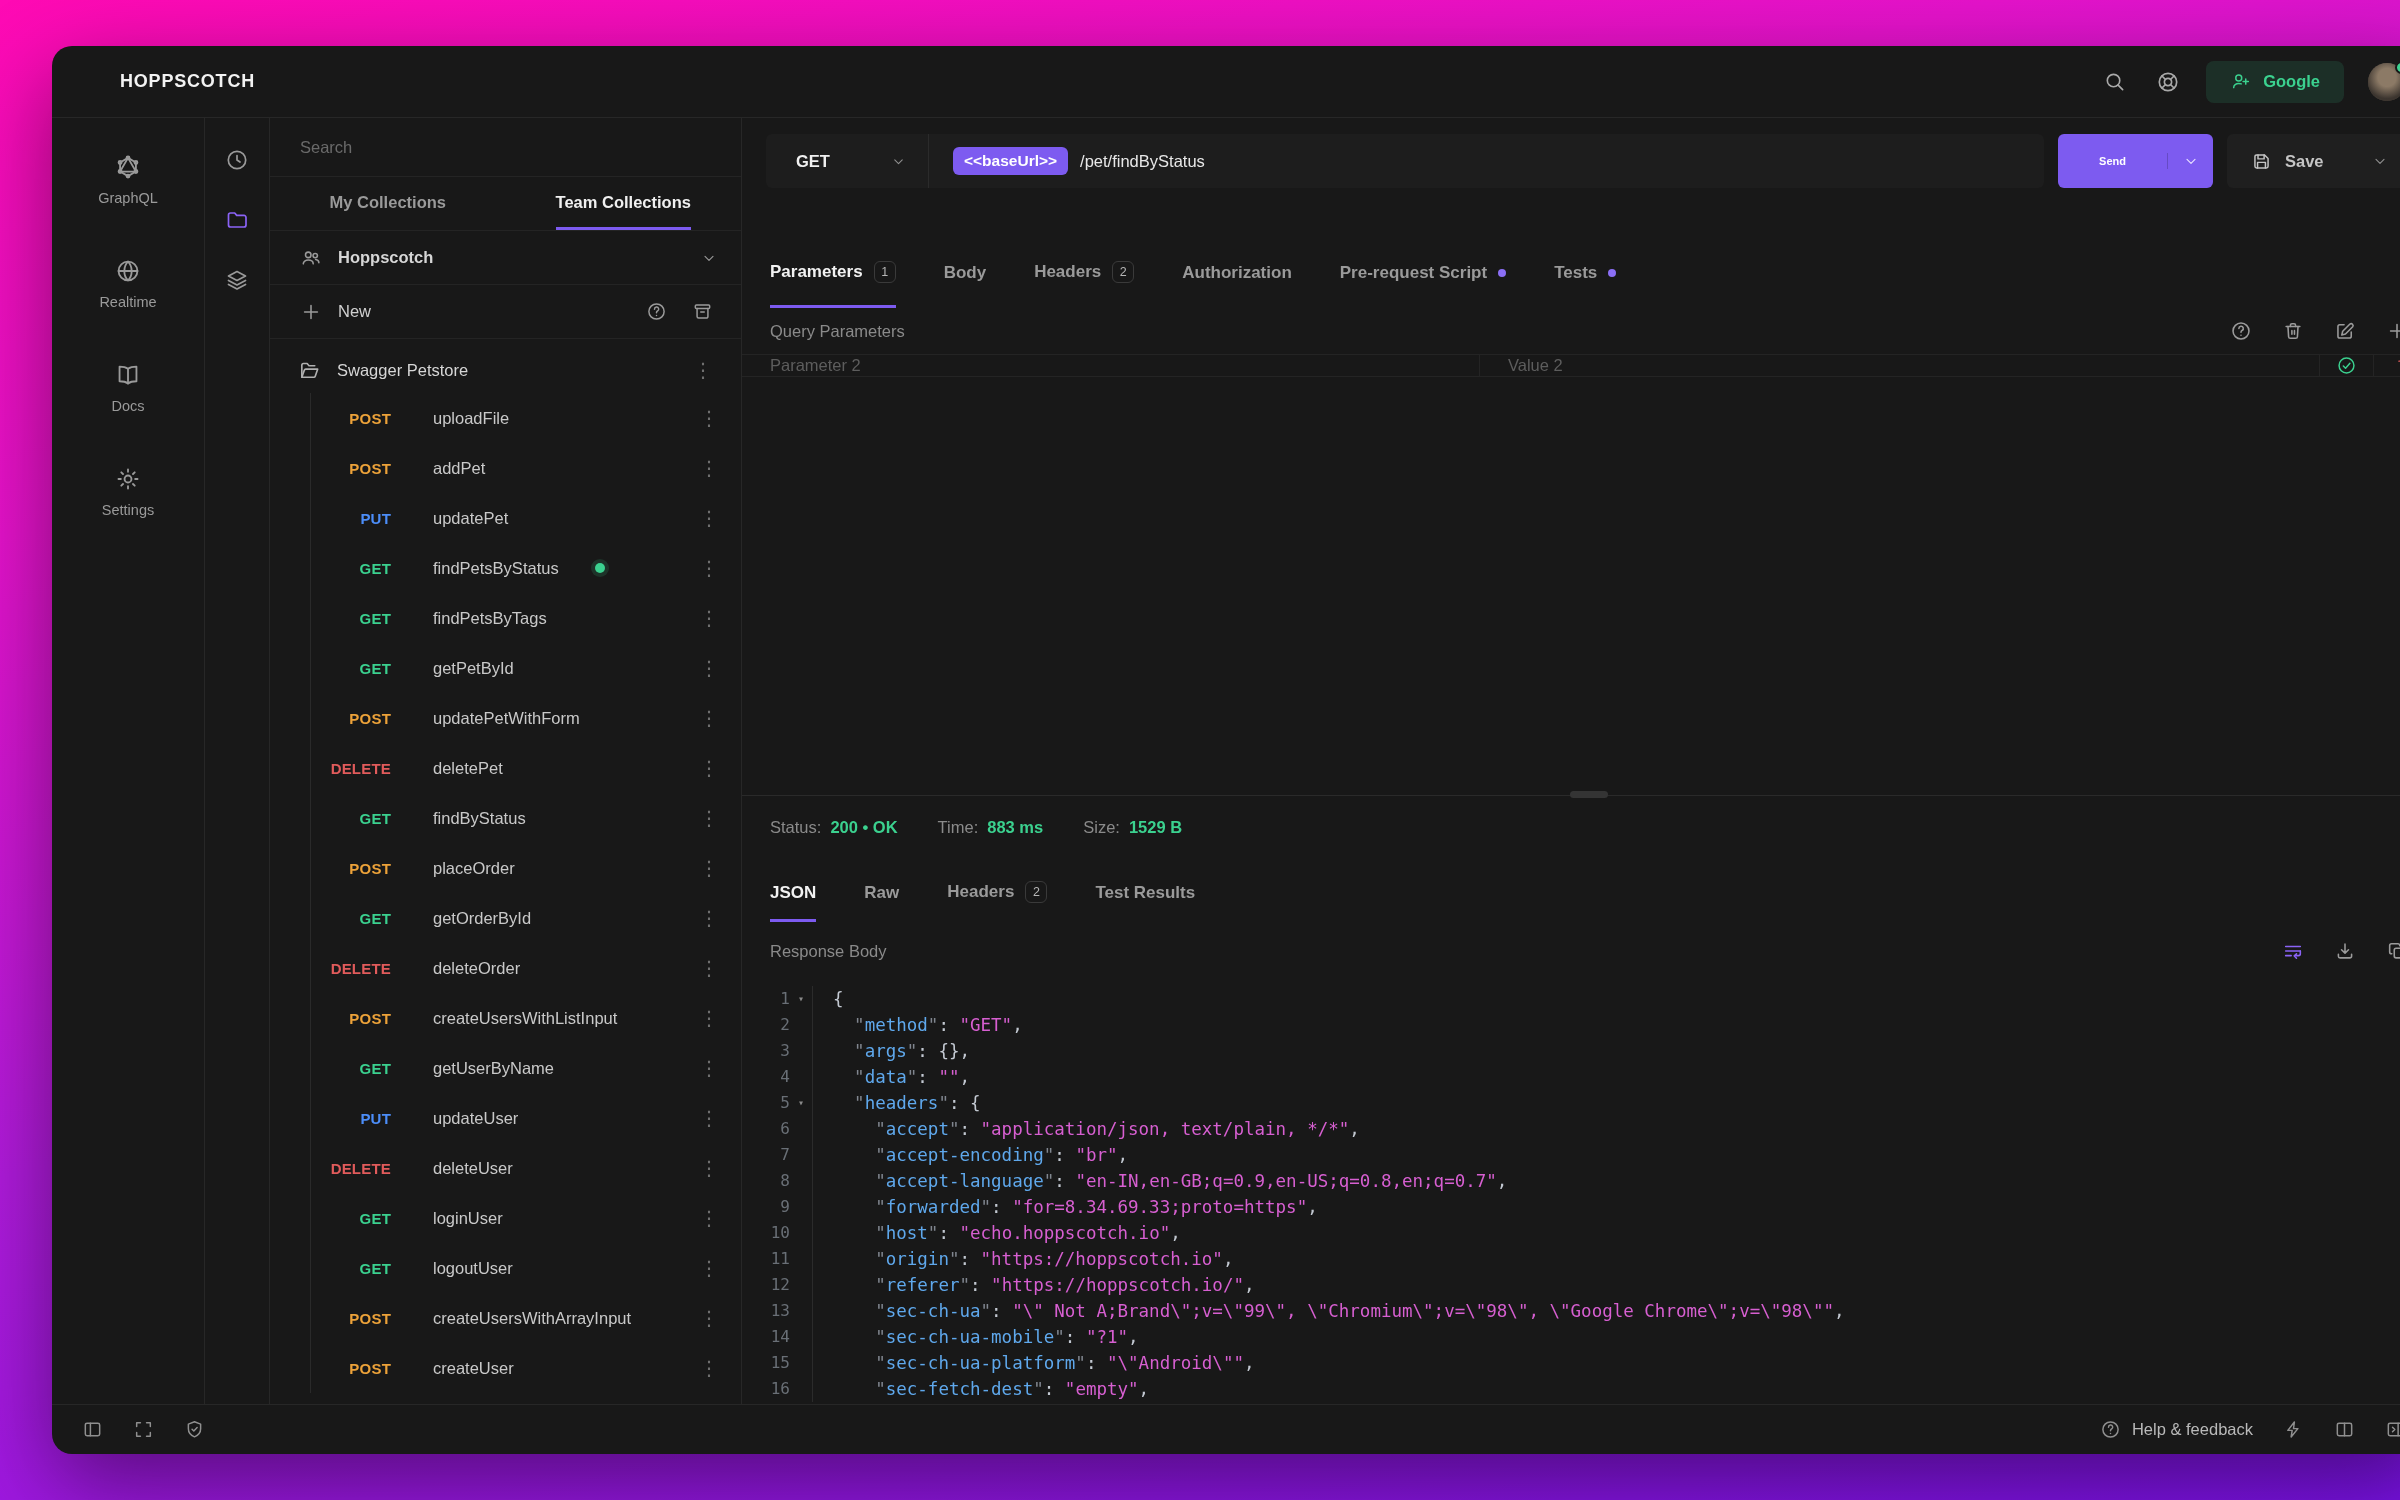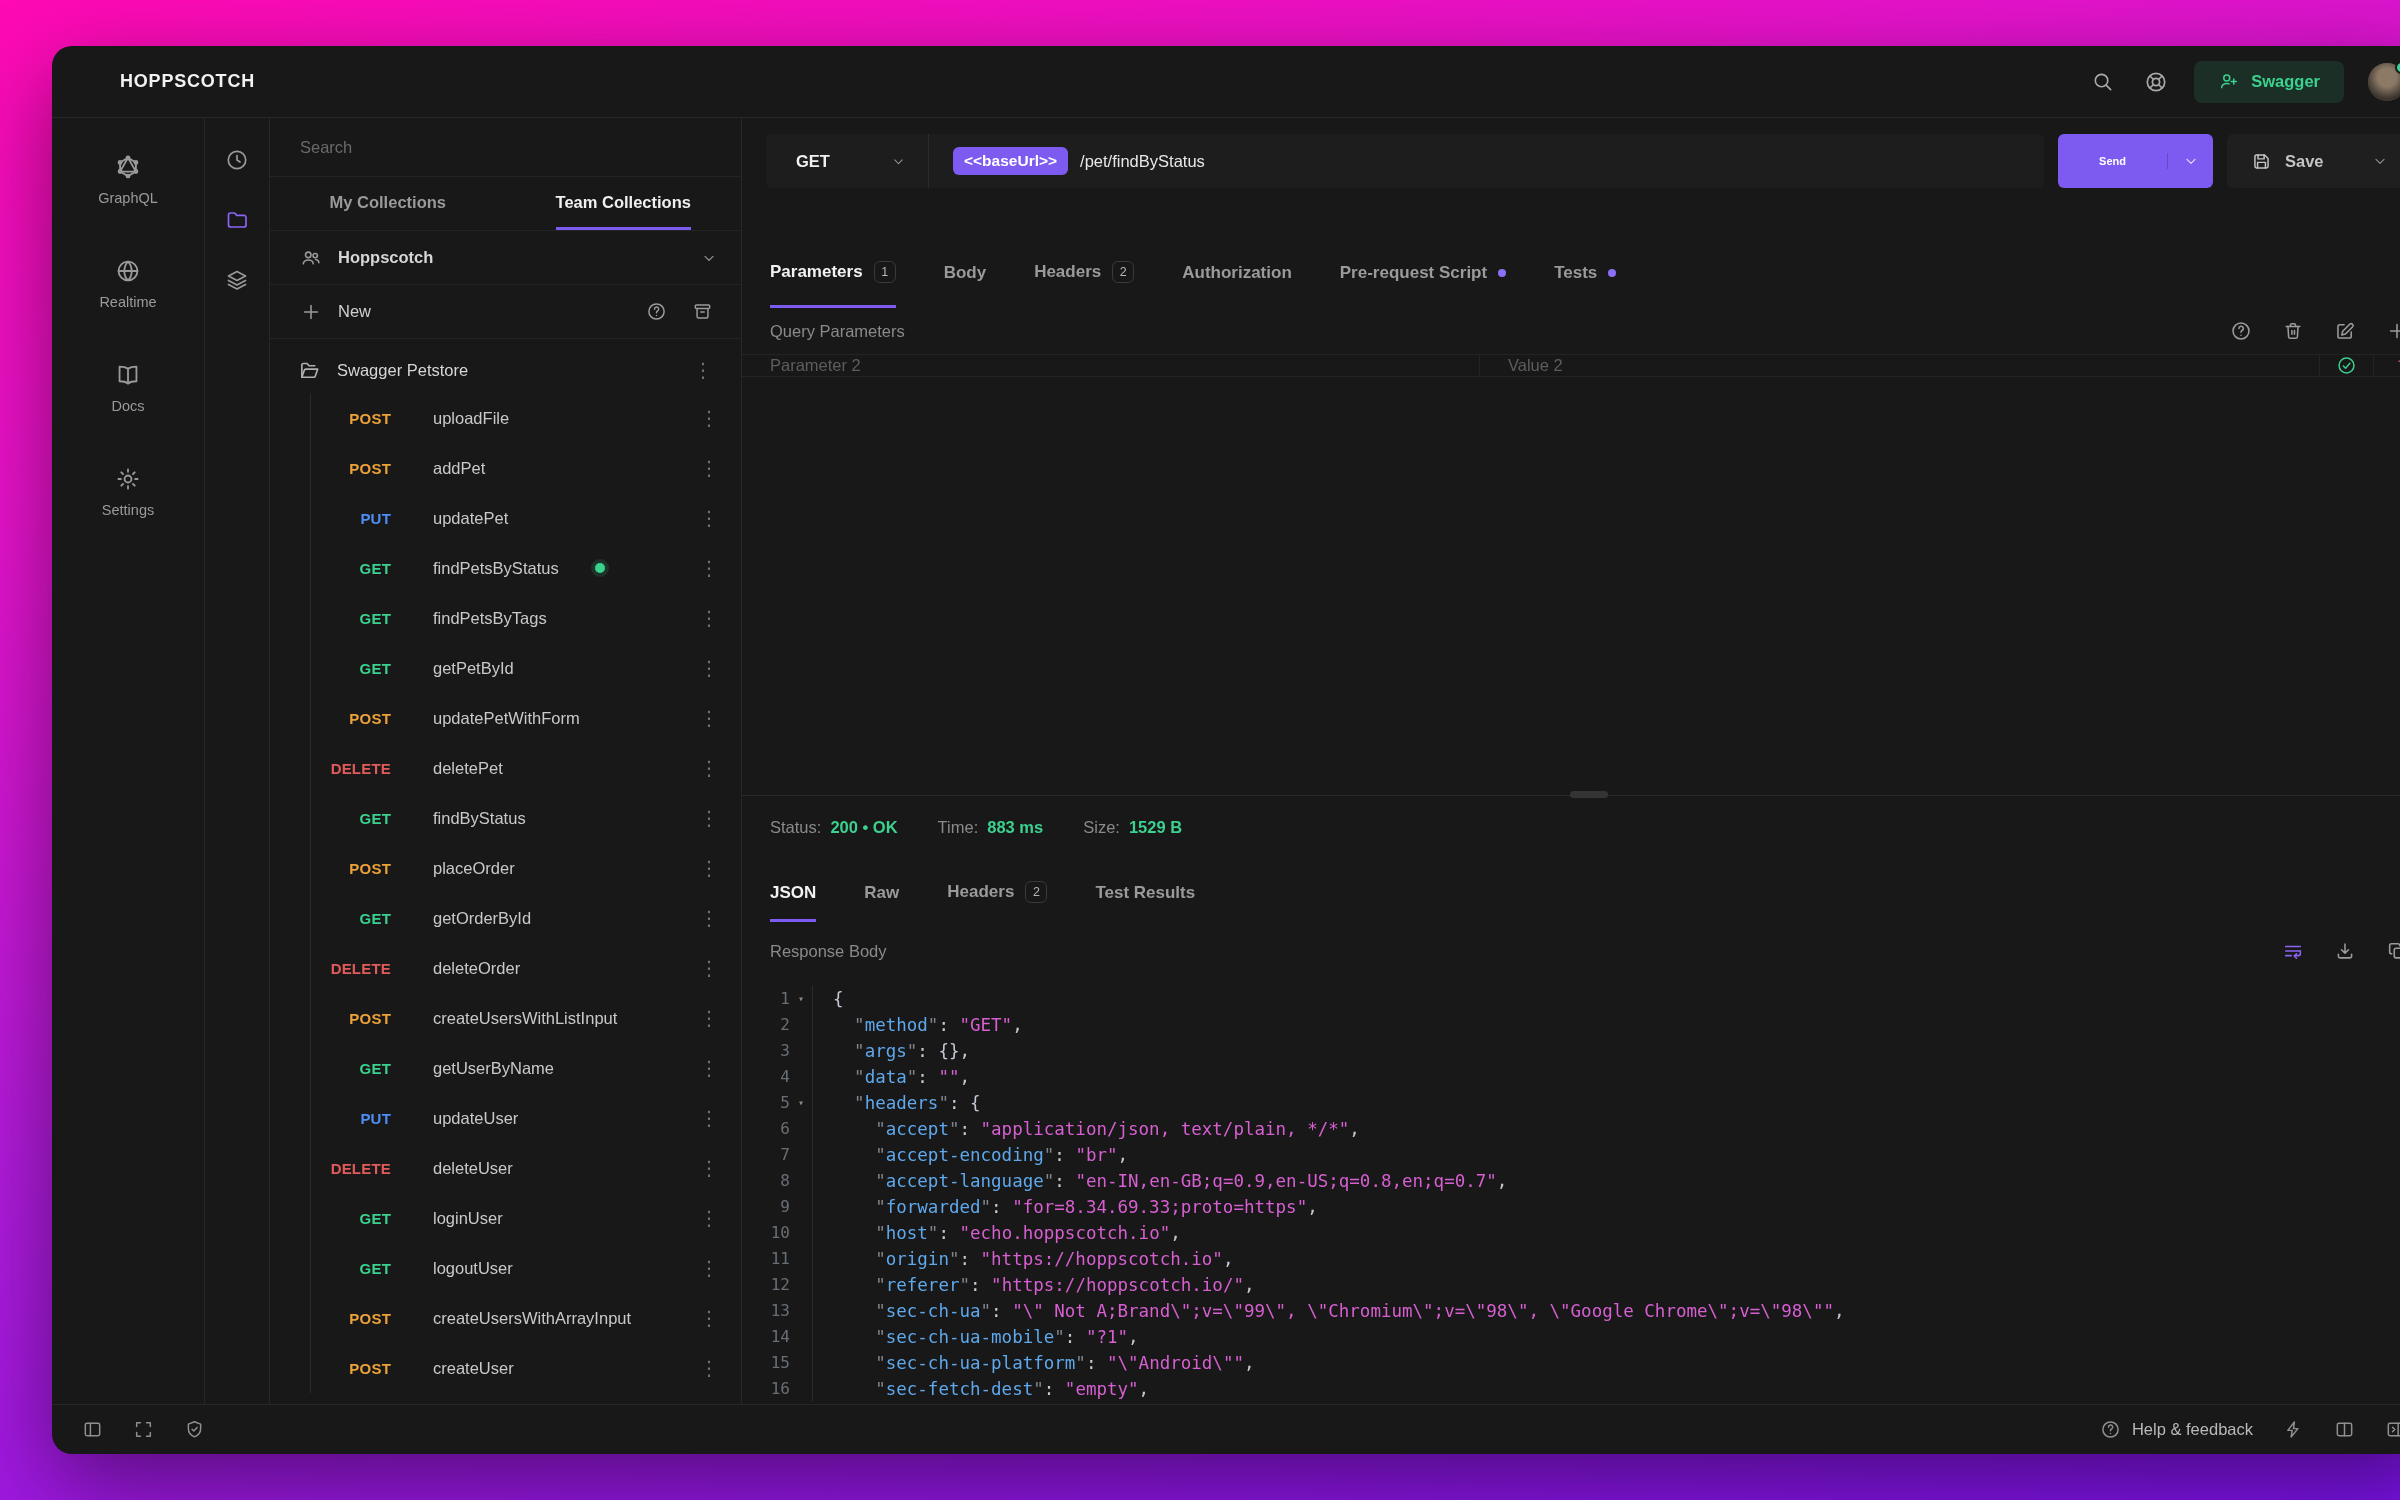--- a/index.html
+++ b/index.html
@@ -165,21 +165,21 @@
         </svg>
     </div>
     <div class="invite-btn">
       <span class="icn">
         <svg width="21" height="21" viewBox="0 0 24 24">
             <circle cx="10" cy="8" r="3.4"></circle>
             <path d="M4.2 19c0-3 2.6-4.8 5.8-4.8 1 0 2 .2 2.8.5"></path>
             <path d="M18 9v6M15 12h6"></path>
           </svg>
       </span>
-      <span>Swagger</span>
+      <span>Google</span>
     </div>
     <div class="avatar">
       <div class="face"></div>
       <div class="dot"></div>
     </div>
   </div>
 
   <div class="middle">
     <div class="nav" id="nav-items">
         <div class="nav-item">

